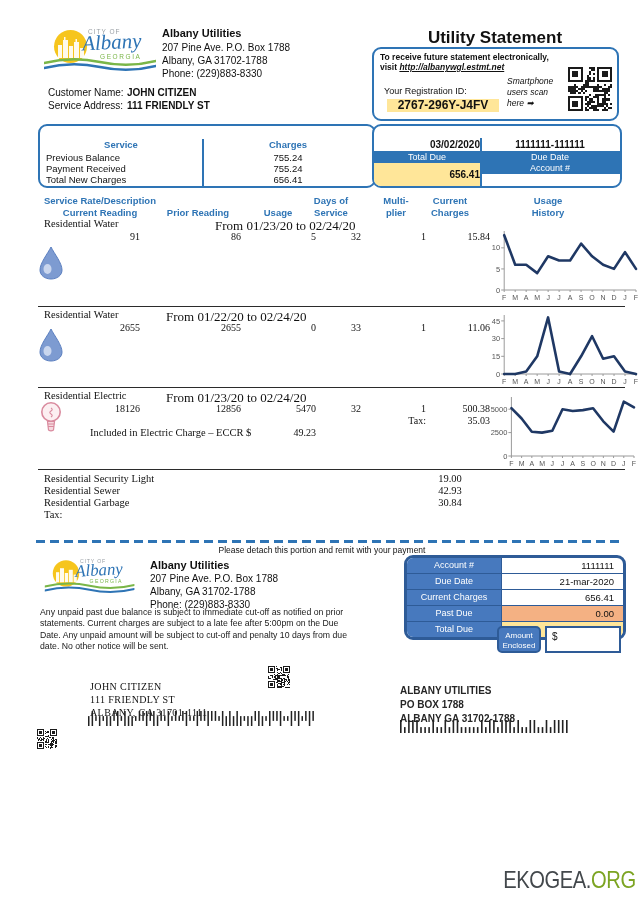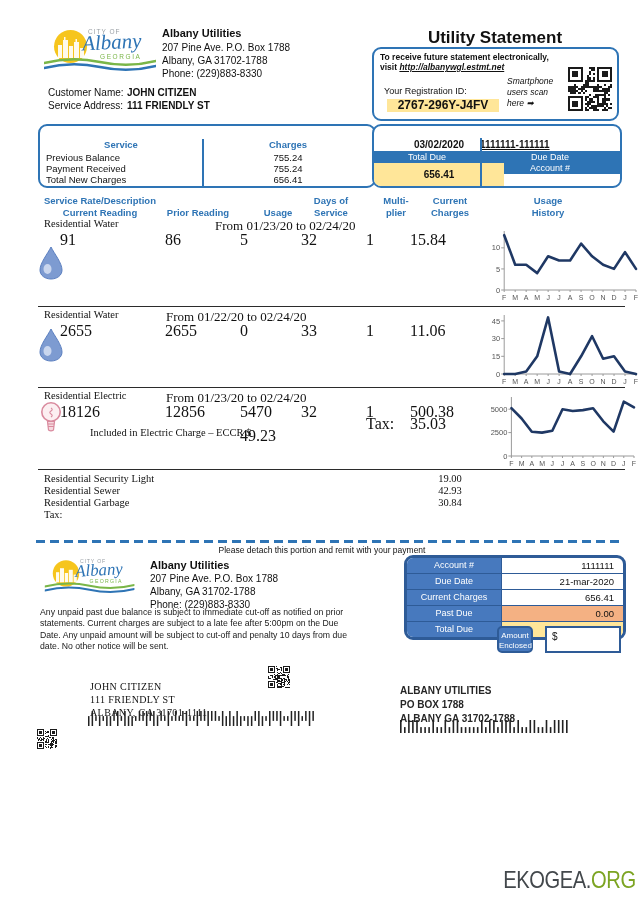--- a/index.html
+++ b/index.html
@@ -1,20 +1,20 @@
 <!DOCTYPE html>
 <html><head>
 <meta charset="utf-8">
 <style>
   html,body{margin:0;padding:0;background:#fff;}
   .page{position:relative;width:644px;height:913px;background:#fff;overflow:hidden;
         font-family:"Liberation Sans",sans-serif;color:#111;}
   .abs{position:absolute;}
   .ser{font-family:"Liberation Serif",serif;}
-  .num{position:absolute;text-align:left;font-family:"Liberation Serif",serif;font-size:16px;}
+  .num{position:absolute;text-align:right;font-family:"Liberation Serif",serif;font-size:10px;}
   .c-cur{left:60px;width:80px;} .c-prior{left:165px;width:76px;} .c-usage{left:240px;width:76px;}
   .c-days{left:301px;width:60px;} .c-mult{left:366px;width:60px;} .c-chg{left:410px;width:80px;}
 
   
   .logo{position:absolute;width:120px;height:52px;}
   .logo-circle{position:absolute;left:16px;top:4px;width:33px;height:33px;border-radius:50%;background:#F6C51D;}
   .logo-cityof{position:absolute;left:50px;top:2px;font-size:6.5px;letter-spacing:1px;color:#9aa0a6;}
   .logo-albany{position:absolute;left:44px;top:4px;font-family:"Liberation Serif",serif;font-style:italic;
                font-size:21px;color:#2E74B5;transform:rotate(-3deg);}
   .logo-georgia{position:absolute;left:62px;top:27px;font-size:6.5px;letter-spacing:1.6px;color:#7AB648;}
@@ -51,22 +51,22 @@
   .sum-row .amt{position:absolute;left:162px;right:0;text-align:center;}
   .sum-div{position:absolute;left:162px;top:13px;bottom:0;width:1.5px;background:#2E74B5;}
 
   
   .billtab{position:absolute;left:372px;top:124px;width:246px;height:60px;border:2.5px solid #2E74B5;
            border-radius:9px;overflow:hidden;background:#fff;}
   .bt-bar{position:absolute;left:0;right:0;height:12px;background:#2E74B5;color:#fff;font-size:9px;line-height:12px;}
   .bt-bar .l{position:absolute;left:0;width:106px;text-align:center;}
   .bt-bar .r{position:absolute;left:106px;right:0;text-align:center;}
   .bt-val{position:absolute;left:0;right:0;font-weight:bold;font-size:10px;}
-  .bt-val .l{position:absolute;left:0;width:130px;text-align:center;}
-  .bt-val .r{position:absolute;left:106px;right:0;text-align:left;text-decoration:underline;}
+  .bt-val .l{position:absolute;left:0;width:106px;text-align:right;}
+  .bt-val .r{position:absolute;left:106px;right:0;text-align:center;}
   .bt-vdiv{position:absolute;left:106px;width:1.5px;background:#2E74B5;}
   .yellow-cell{background:#FFE699;}
 
   
   .svc-h{position:absolute;color:#2E74B5;font-weight:bold;font-size:9.5px;text-align:center;}
   .svcrow{position:absolute;left:0;width:644px;}
   .svc-name{position:absolute;left:44px;top:0;font-size:10.5px;}
   .svc-period{position:absolute;top:0;font-size:13px;}
   .sep{position:absolute;left:38px;width:587px;height:1px;background:#2b2b2b;}
   .chartbox{position:absolute;left:487px;width:155px;height:78px;}
@@ -83,21 +83,21 @@
   
   .stub-notice{position:absolute;left:40px;top:607px;width:316px;font-size:8.7px;line-height:11.4px;color:#1a1a1a;}
   .stubtab{position:absolute;left:404px;top:555px;width:216px;border:3px solid #2E5B97;border-radius:9px;
            overflow:hidden;background:#fff;}
   .st-row{position:relative;height:15px;border-bottom:1px solid #2E5B97;font-size:9px;}
   .st-row:last-child{border-bottom:none;}
   .st-lbl{position:absolute;left:0;top:0;bottom:0;width:94px;background:#4779BE;color:#fff;
           text-align:center;line-height:15px;border-right:1px solid #2E5B97;}
   .st-val{position:absolute;left:95px;right:0;top:0;bottom:0;text-align:right;padding-right:9px;line-height:15px;font-size:9.5px;}
   .val-orange{background:#F4B183;} .val-yellow{background:#FFE699;}
-  .amt-lbl{position:absolute;left:497px;top:626px;width:36px;height:27px;background:#4779BE;border:2px solid #2E5B97;
+  .amt-lbl{position:absolute;left:497px;top:626px;width:44px;height:27px;background:#4779BE;border:2px solid #2E5B97;
            border-radius:5px;color:#fff;font-size:8px;line-height:10px;text-align:center;padding-top:3px;box-sizing:border-box;}
   .amt-box{position:absolute;left:545px;top:626px;width:76px;height:27px;background:#fff;border:2px solid #2E5B97;
            box-sizing:border-box;font-size:10px;padding:3px 0 0 5px;}
 
   
   .mail-cust{position:absolute;left:90px;top:681px;font-family:"Liberation Serif",serif;font-size:10px;
              line-height:12.8px;letter-spacing:.4px;}
   .mail-util{position:absolute;left:400px;top:684px;font-size:10px;font-weight:600;line-height:13.8px;color:#262626;}
   .barcode{position:absolute;}
   .qr{position:absolute;}

